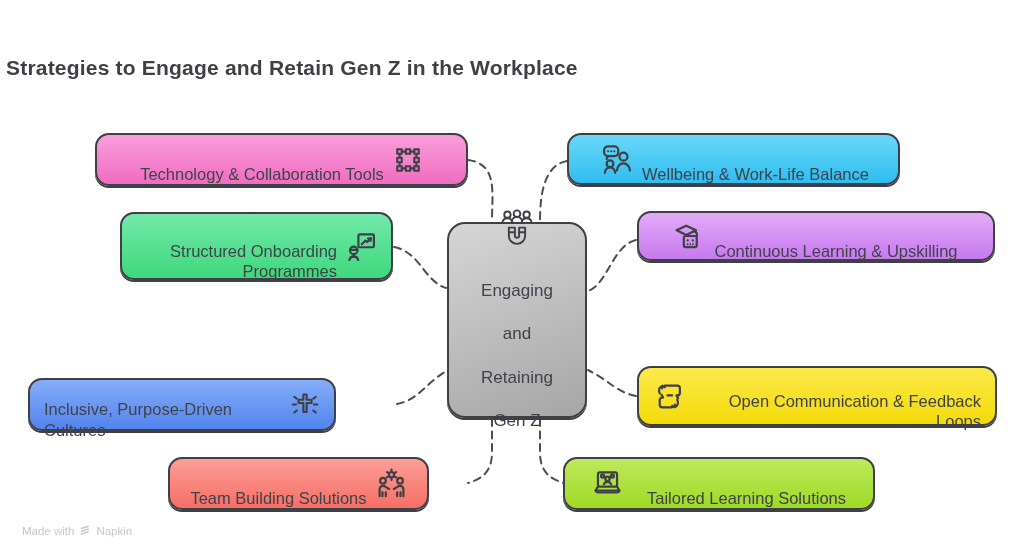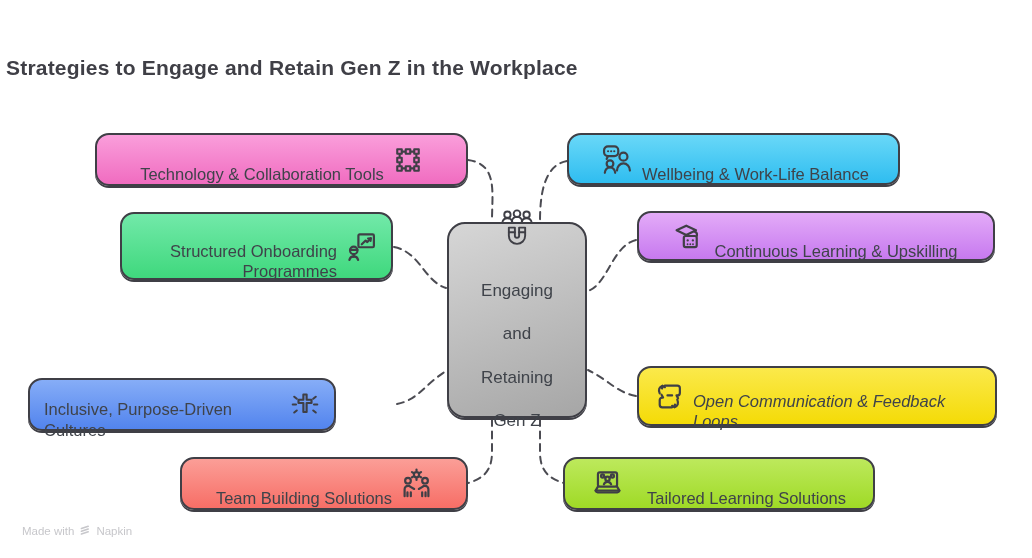--- a/index.html
+++ b/index.html
@@ -32,21 +32,21 @@
   .lime  {background:linear-gradient(180deg,#bde95c 0%,#9fda26 100%);gap:24px;}
   .center-node{
     position:absolute;left:447px;top:222px;width:140px;height:196px;box-sizing:border-box;
     border:2px solid #3f3f46;border-radius:18px;box-shadow:0 2px 0 0 #3f3f46;
     background:linear-gradient(160deg,#d6d6d6 0%,#a6a6a6 100%);
     display:flex;flex-direction:column;align-items:center;justify-content:center;gap:19px;
     color:#3f434a;font-size:17px;line-height:1.42;text-align:center;
   }
   .center-node .line{display:block;}
   .green .label{text-align:right;}
-  .yellow .label{text-align:left;font-style:italic;}
+  .yellow .label{text-align:right;}
   .watermark{
     position:absolute;left:22px;top:524px;display:flex;align-items:center;gap:5px;
     color:#c7c7cb;font-size:11.5px;
   }
   .watermark .logo line{stroke:#c7c7cb;stroke-width:1.6;stroke-linecap:round;}
 </style>
 </head>
 <body>
 
 <div class="canvas">
@@ -173,21 +173,21 @@
         <path d="M5.2,9.6 q-1.8,-4.4 2.2,-5.8"></path>
         <path d="M7.4,3.8 l1.8,1 M7.4,3.8 l-0.4,2"></path>
         <path d="M14.8,20.4 h-7.6 a2,2 0 0 1 -2,-2 v-3.6 a2,2 0 0 1 2,-2 h0.6 l-1.2,-2.2"></path>
         <path d="M18.8,14.4 q1.8,4.4 -2.2,5.8"></path>
         <path d="M16.6,20.2 l-1.8,-1 M16.6,20.2 l0.4,-2"></path>
       </svg>
     </span>
     <span class="label">Open Communication &amp; Feedback Loops</span>
   </div>
 
-  <div class="node red" style="left:180px;top:457px;width:288px;height:53px;">
+  <div class="node red" style="left:168px;top:457px;width:261px;height:53px;">
     <span class="label">Team Building Solutions</span>
     <span>
       <svg width="31" height="31" viewBox="0 0 24 24" class="icon-stroke">
         <circle cx="12" cy="5.2" r="2"></circle>
         <path d="M12,2.2 v-1 M12,8.2 v1 M9.4,3.7 l-0.9,-0.5 M14.6,3.7 l0.9,-0.5 M9.4,6.7 l-0.9,0.5 M14.6,6.7 l0.9,0.5"></path>
         <circle cx="5.4" cy="9.8" r="2.2"></circle>
         <path d="M2.8,21.8 v-5.4 a2.6,2.6 0 0 1 2.6,-2.6 h1"></path>
         <path d="M6.4,14 L10.2,16.2"></path>
         <path d="M5,21.8 v-3 M7.6,21.8 v-3"></path>
         <circle cx="18.6" cy="9.8" r="2.2"></circle>

